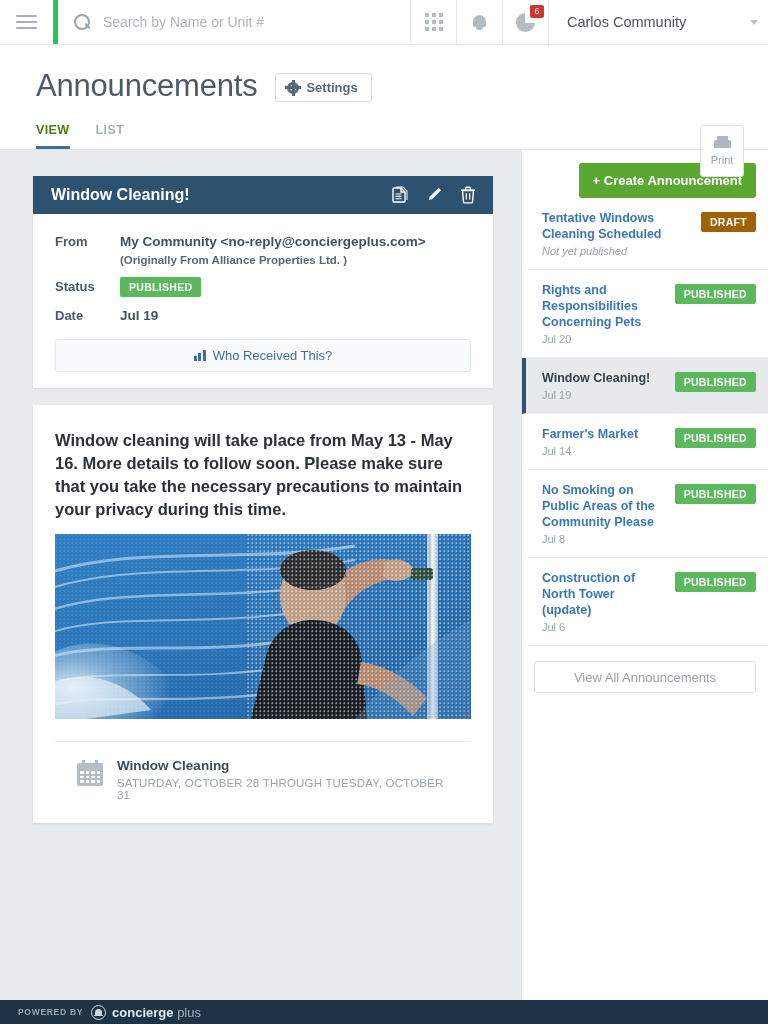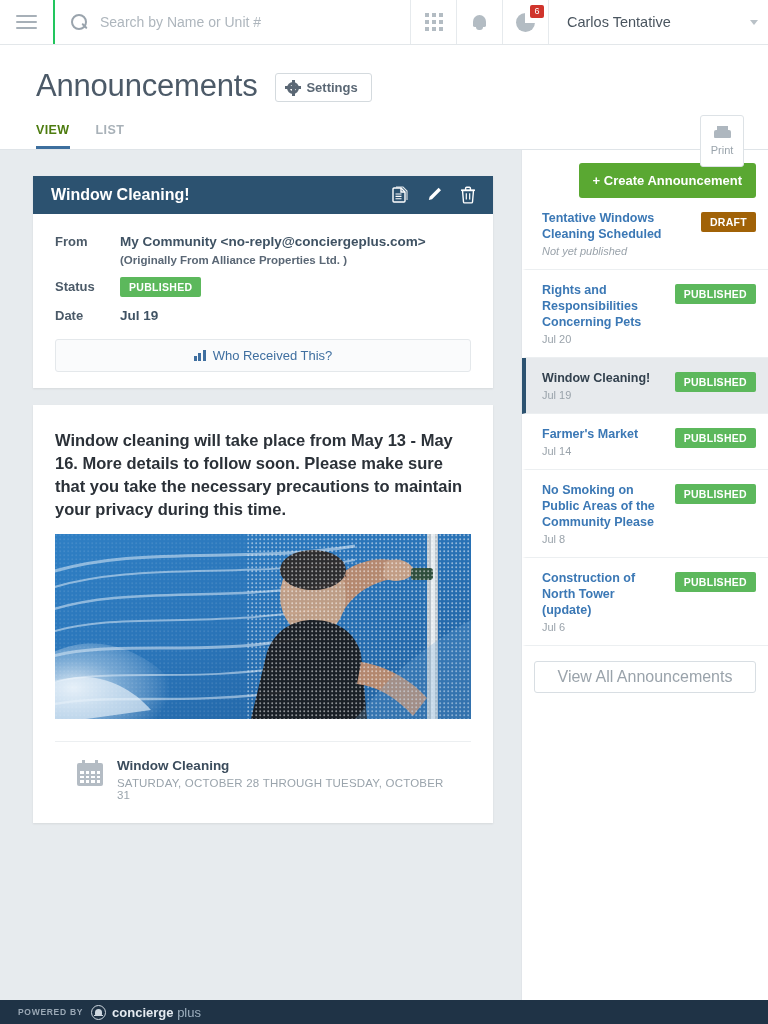--- a/index.html
+++ b/index.html
@@ -22,21 +22,21 @@
     width: 53px; display: flex; align-items: center; justify-content: center;
     cursor: pointer;
   }
   .tb-hamburger .bars { width: 21px; }
   .tb-hamburger .bars i {
     display: block; height: 2px; background: #a7b0b8; margin: 4px 0; border-radius: 1px;
   }
   .tb-search {
     flex: 1 1 auto; display: flex; align-items: center; gap: 12px;
     padding-left: 16px;
-    border-left: 2px solid #22c55e;
+    border-left: 5px solid #22c55e;
   }
   .tb-search .mag { width: 17px; height: 17px; position: relative; flex: 0 0 auto; }
   .tb-search .mag::before {
     content: ""; position: absolute; left: 0; top: 0;
     width: 12px; height: 12px; border: 2px solid #9aa4ad; border-radius: 50%;
   }
   .tb-search .mag::after {
     content: ""; position: absolute; left: 10px; top: 11px;
     width: 7px; height: 2px; background: #9aa4ad; transform: rotate(45deg);
     border-radius: 1px;
@@ -114,21 +114,21 @@
   }
   .gear::before { width: 16px; height: 3.5px; margin-left: -8px; margin-top: -1.75px; }
   .gear::after  { width: 3.5px; height: 16px; margin-left: -1.75px; margin-top: -8px; }
   .breadcrumb {
     padding: 6px 36px 0 36px; font-size: 11.5px; font-weight: bold;
   }
   .breadcrumb .crumb-link { color: #3a7dbf; cursor: pointer; }
   .breadcrumb .sep { color: #c3cad0; margin: 0 5px; font-weight: normal; }
   .breadcrumb .crumb-cur { color: #6d7780; }
   .print-btn {
-    position: absolute; right: 24px; top: 70px;
+    position: absolute; right: 24px; top: 80px;
     width: 44px; height: 52px; border: 1px solid #dde2e6; border-radius: 3px;
     background: #fff; display: flex; flex-direction: column; align-items: center;
     justify-content: center; gap: 3px; cursor: pointer;
   }
   .printer { width: 17px; height: 15px; position: relative; }
   .printer::before {
     content: ""; position: absolute; left: 3px; top: 0; width: 11px; height: 4px;
     background: #aeb7bf;
   }
   .printer::after {
@@ -259,21 +259,21 @@
     font-size: 12.5px; font-weight: bold; color: #3b78b5; line-height: 16px;
   }
   .ann-item.active .t { color: #33414e; }
   .ann-item .d { font-size: 11px; color: #9aa3ab; margin-top: 3px; }
   .ann-item .d.italic { font-style: italic; }
   .ann-item .pill { flex: 0 0 auto; margin-top: 2px; }
   .viewall-wrap { padding: 15px 12px; }
   .viewall {
     border: 1px solid #d8dee3; border-radius: 3px; height: 32px; width: 100%;
     display: flex; align-items: center; justify-content: center;
-    font-size: 16px; color: #9aa3ab; background: #fff; cursor: pointer;
+    font-size: 13px; color: #9aa3ab; background: #fff; cursor: pointer;
     font-family: "Liberation Sans", sans-serif;
   }
 
   
   .footer {
     flex: 0 0 24px; background: #1f3346; display: flex; align-items: center;
     padding-left: 18px; gap: 8px;
   }
   .footer .pb {
     font-size: 8.5px; font-weight: bold; color: #9aa8b5; letter-spacing: 0.7px;
@@ -325,21 +325,21 @@
       </span>
     </div>
     <div class="tb-iconcell">
       <span class="bell"></span>
     </div>
     <div class="tb-iconcell">
       <span class="pie"></span>
       <span class="pie-badge">6</span>
     </div>
     <div class="tb-user">
-      <span class="uname">Carlos Tentative</span>
+      <span class="uname">Carlos Community</span>
       <span class="caret-down"></span>
     </div>
   </div>
 
   <div class="pagehead">
     <div class="ph-row">
       <h1 class="ph-title">Announcements</h1>
       <div class="settings-btn">
         <span class="gear"></span>
         <span class="lbl">Settings</span>

